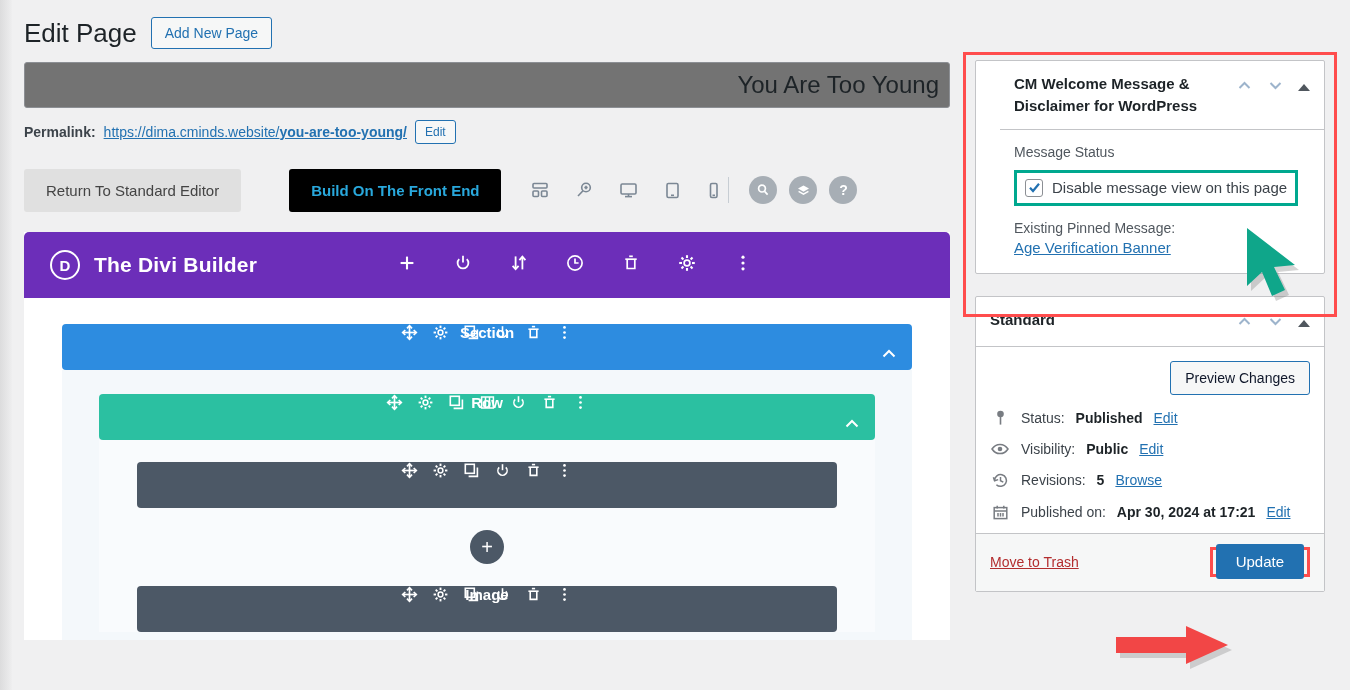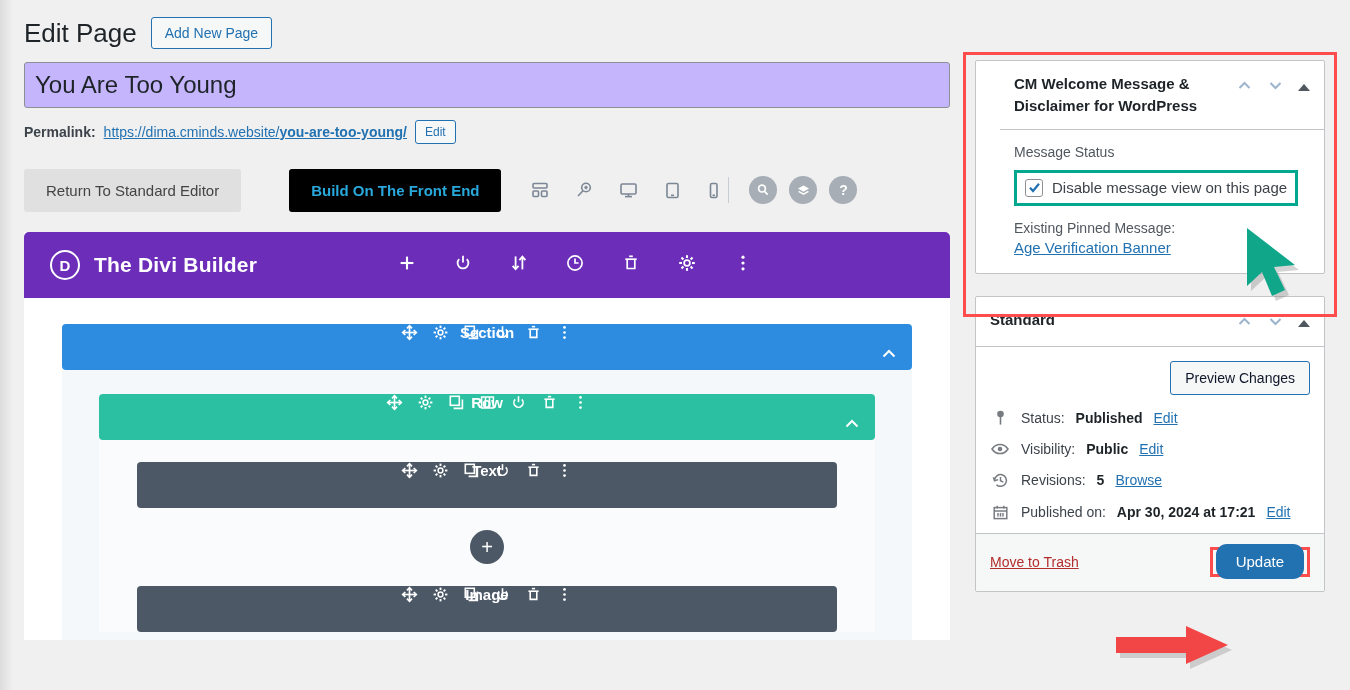--- a/index.html
+++ b/index.html
@@ -24,23 +24,24 @@
   .titlerow { display: flex; align-items: center; gap: 14px; padding-top: 14px; height: 52px; }
   .page-title { font-size: 26px; font-weight: 400; color: #1d2327; line-height: 1; }
   .add-new {
     font-size: 14px; color: #2271b1; background: #f6f7f7;
     border: 1px solid #2271b1; border-radius: 3px;
     padding: 7px 13px; cursor: pointer; line-height: 1.2;
   }
 
   .title-input {
     display: block; width: 926px; height: 46px; margin-top: 10px;
-    background: #c4b5fd; border: 1px solid #8c8f94; border-radius: 3px;
+    background: #737373; border: 1px solid #8c8f94; border-radius: 3px;
     font-size: 24px; color: #1d2327; padding: 0 10px;
     font-family: "Liberation Sans", sans-serif;
+    text-align: right;
   }
 
   .permalink { margin-top: 12px; display: flex; align-items: center; gap: 8px; font-size: 14px; color: #3c434a; }
   .permalink b { font-weight: 700; }
   .permalink a { color: #2271b1; text-decoration: underline; }
   .permalink a .slug { font-weight: 700; }
   .pl-edit {
     font-size: 12px; color: #2271b1; background: #f6f7f7;
     border: 1px solid #2271b1; border-radius: 3px; padding: 4px 9px; cursor: pointer;
   }
@@ -155,21 +156,21 @@
   .pub-ico { width: 20px; display: flex; align-items: center; justify-content: center; color: #787c82; }
   .pub-foot {
     border-top: 1px solid #c3c4c7; background: #f6f7f7;
     display: flex; align-items: center; justify-content: space-between;
     padding: 12px 14px; height: 58px; position: relative;
   }
   .trash { font-size: 14px; color: #b32d2e; text-decoration: underline; cursor: pointer; }
   .update-highlight { border: 3px solid #ff4d4d; padding: 3px; }
   .update-btn {
     background: #2271b1; color: #fff; font-size: 15px; font-weight: 400;
-    border-radius: 11px; padding: 9px 20px; cursor: pointer; line-height: 1.2;
+    border-radius: 3px; padding: 9px 20px; cursor: pointer; line-height: 1.2;
   }
 
   .red-arrow { position: absolute; left: 1113px; top: 620px; pointer-events: none; }
   .teal-cursor { position: absolute; left: 1240px; top: 224px; pointer-events: none; }
 </style>
 </head>
 <body>
 
 <div class="left-gutter"></div>
 
@@ -458,21 +459,20 @@
                             <line x1="3.4" y1="5.2" x2="13.6" y2="5.2"></line>
                             <path d="M5.2 5.2v8.2h6.6V5.2"></path>
                             <line x1="6.9" y1="2.6" x2="10.1" y2="2.6"></line>
                           </svg></span>
                       <span><svg width="17" height="17" viewBox="0 0 17 17" fill="#fff">
                             <circle cx="8.5" cy="3.4" r="1.35"></circle>
                             <circle cx="8.5" cy="8.5" r="1.35"></circle>
                             <circle cx="8.5" cy="13.6" r="1.35"></circle>
                           </svg></span>
                     </div>
-                    <div class="bar-label">Text</div>
                   </div>
 
                   <div class="add-module">+</div>
 
                   <div class="bar bar-module">
                     <div class="icons">
                       <span><svg width="17" height="17" viewBox="0 0 17 17" stroke="#fff" stroke-width="1.7" fill="none">
                             <line x1="8.5" y1="1.8" x2="8.5" y2="15.2"></line>
                             <line x1="1.8" y1="8.5" x2="15.2" y2="8.5"></line>
                             <polyline points="6,4.3 8.5,1.7 11,4.3"></polyline>

